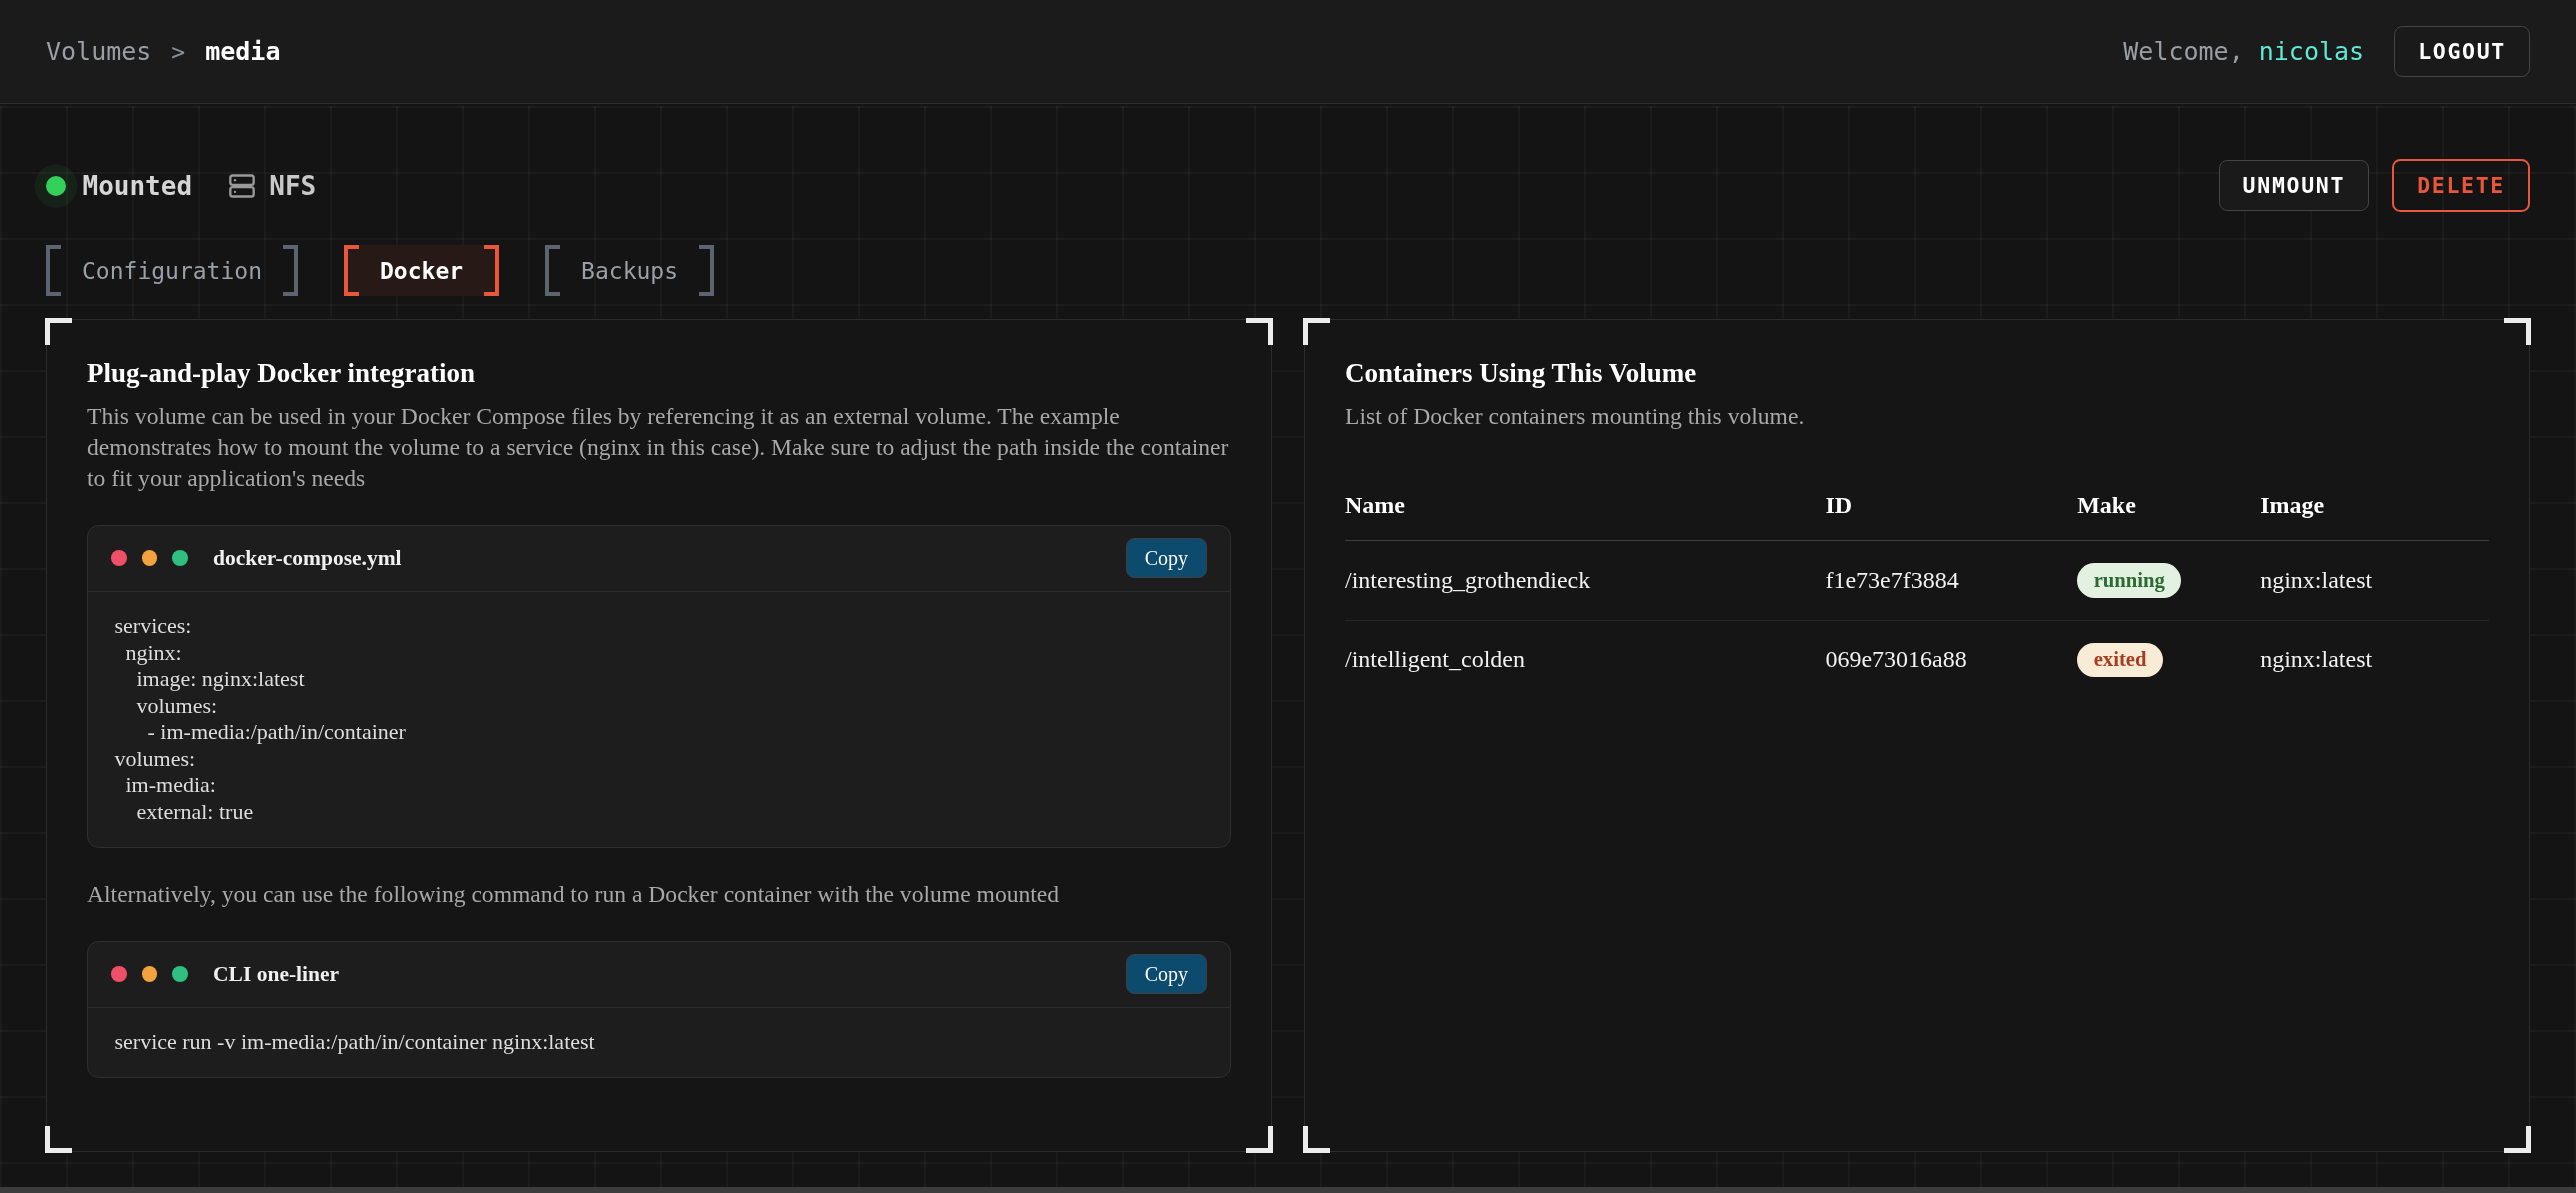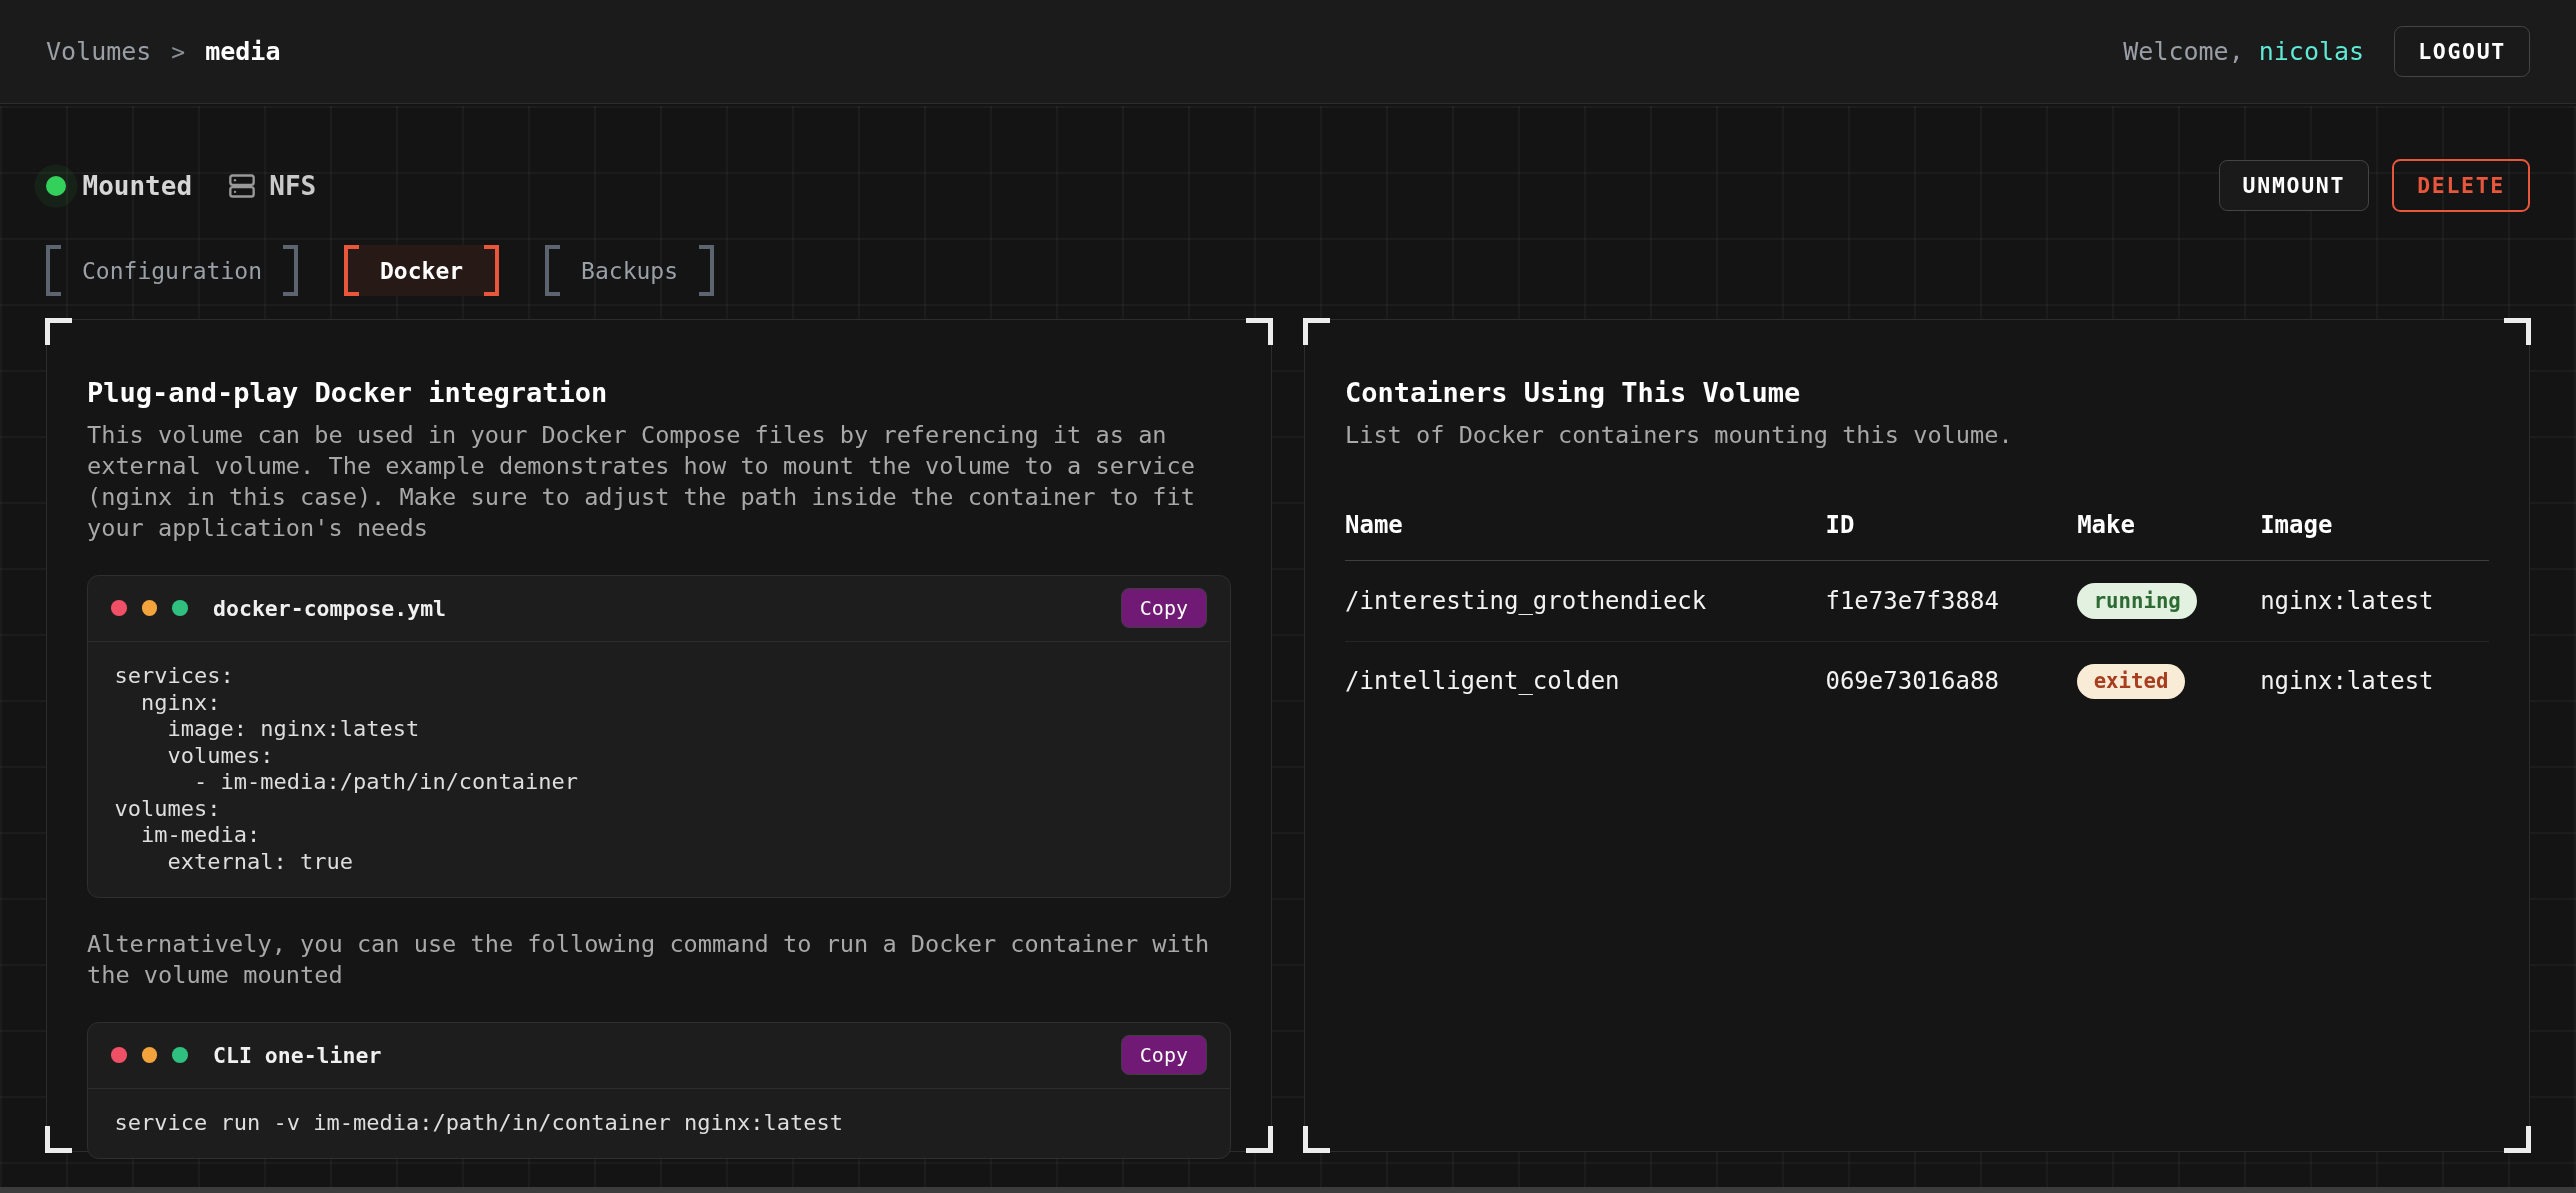--- a/index.html
+++ b/index.html
@@ -71,21 +71,21 @@
   }
   .tab .bk { position:absolute; top:0; bottom:0; width:15px; }
   .tab .bk-l { left:0; border-left:4.1px solid var(--bk); border-top:4.1px solid var(--bk); border-bottom:4.1px solid var(--bk); }
   .tab .bk-r { right:0; border-right:4.1px solid var(--bk); border-top:4.1px solid var(--bk); border-bottom:4.1px solid var(--bk); }
   .tab.active { --bk:#e8563c; background:#271a16; color:#ffffff; font-weight:bold; }
 
   
   .panels { margin-top:23px; display:flex; gap:32px; height:833px; }
   .panel {
     position:relative; flex:1; background:#151515;
-    border:1.7px solid #2c2c2c; padding:57px 40px;
+    border:1.7px solid #2c2c2c; padding:38px 40px;font-family:Liberation Serif, serif;
   }
   .corner { position:absolute; width:26.5px; height:26.5px; }
   .c-tl { top:-1.7px; left:-1.7px; border-top:5px solid #ececec; border-left:5px solid #ececec; }
   .c-tr { top:-1.7px; right:-1.7px; border-top:5px solid #ececec; border-right:5px solid #ececec; }
   .c-bl { bottom:-1.7px; left:-1.7px; border-bottom:5px solid #ececec; border-left:5px solid #ececec; }
   .c-br { bottom:-1.7px; right:-1.7px; border-bottom:5px solid #ececec; border-right:5px solid #ececec; }
 
   .panel-title { font-size:27px; font-weight:bold; color:#ffffff; }
   .panel-desc { margin-top:11.6px; font-size:23.6px; line-height:31px; color:#a8a8a8; }
 
@@ -98,21 +98,21 @@
     height:66px; display:flex; align-items:center; gap:15px;
     padding:0 23px; border-bottom:1.7px solid #2c2c2c;
   }
   .tdot { width:15.7px; height:15.7px; border-radius:50%; }
   .tdot.r { background:#ef5066; }
   .tdot.a { background:#f2a33c; }
   .tdot.g { background:#2fbf7f; }
   .code-filename { margin-left:10px; font-size:21.5px; font-weight:bold; color:#f0f0f0; }
   .copy-btn {
     margin-left:auto; font-family:inherit; font-size:20px; color:#ffffff;
-    background:#701a75; border:1.7px solid #3f3f3f; border-radius:8.3px;
+    background:#0c4a6e; border:1.7px solid #3f3f3f; border-radius:8.3px;
     padding:7.4px 18px; cursor:pointer;
   }
   .code-body { padding:21.5px 26.5px; font-size:22px; line-height:26.5px; color:#dedede; }
   .code-line { white-space:pre; }
 
   
   .ctable { width:100%; margin-top:45px; border-collapse:collapse; }
   .ctable th {
     text-align:left; font-size:24px; font-weight:bold; color:#ffffff;
     padding:15px 0 21.5px 0; border-bottom:1.7px solid #3f3f3f;

